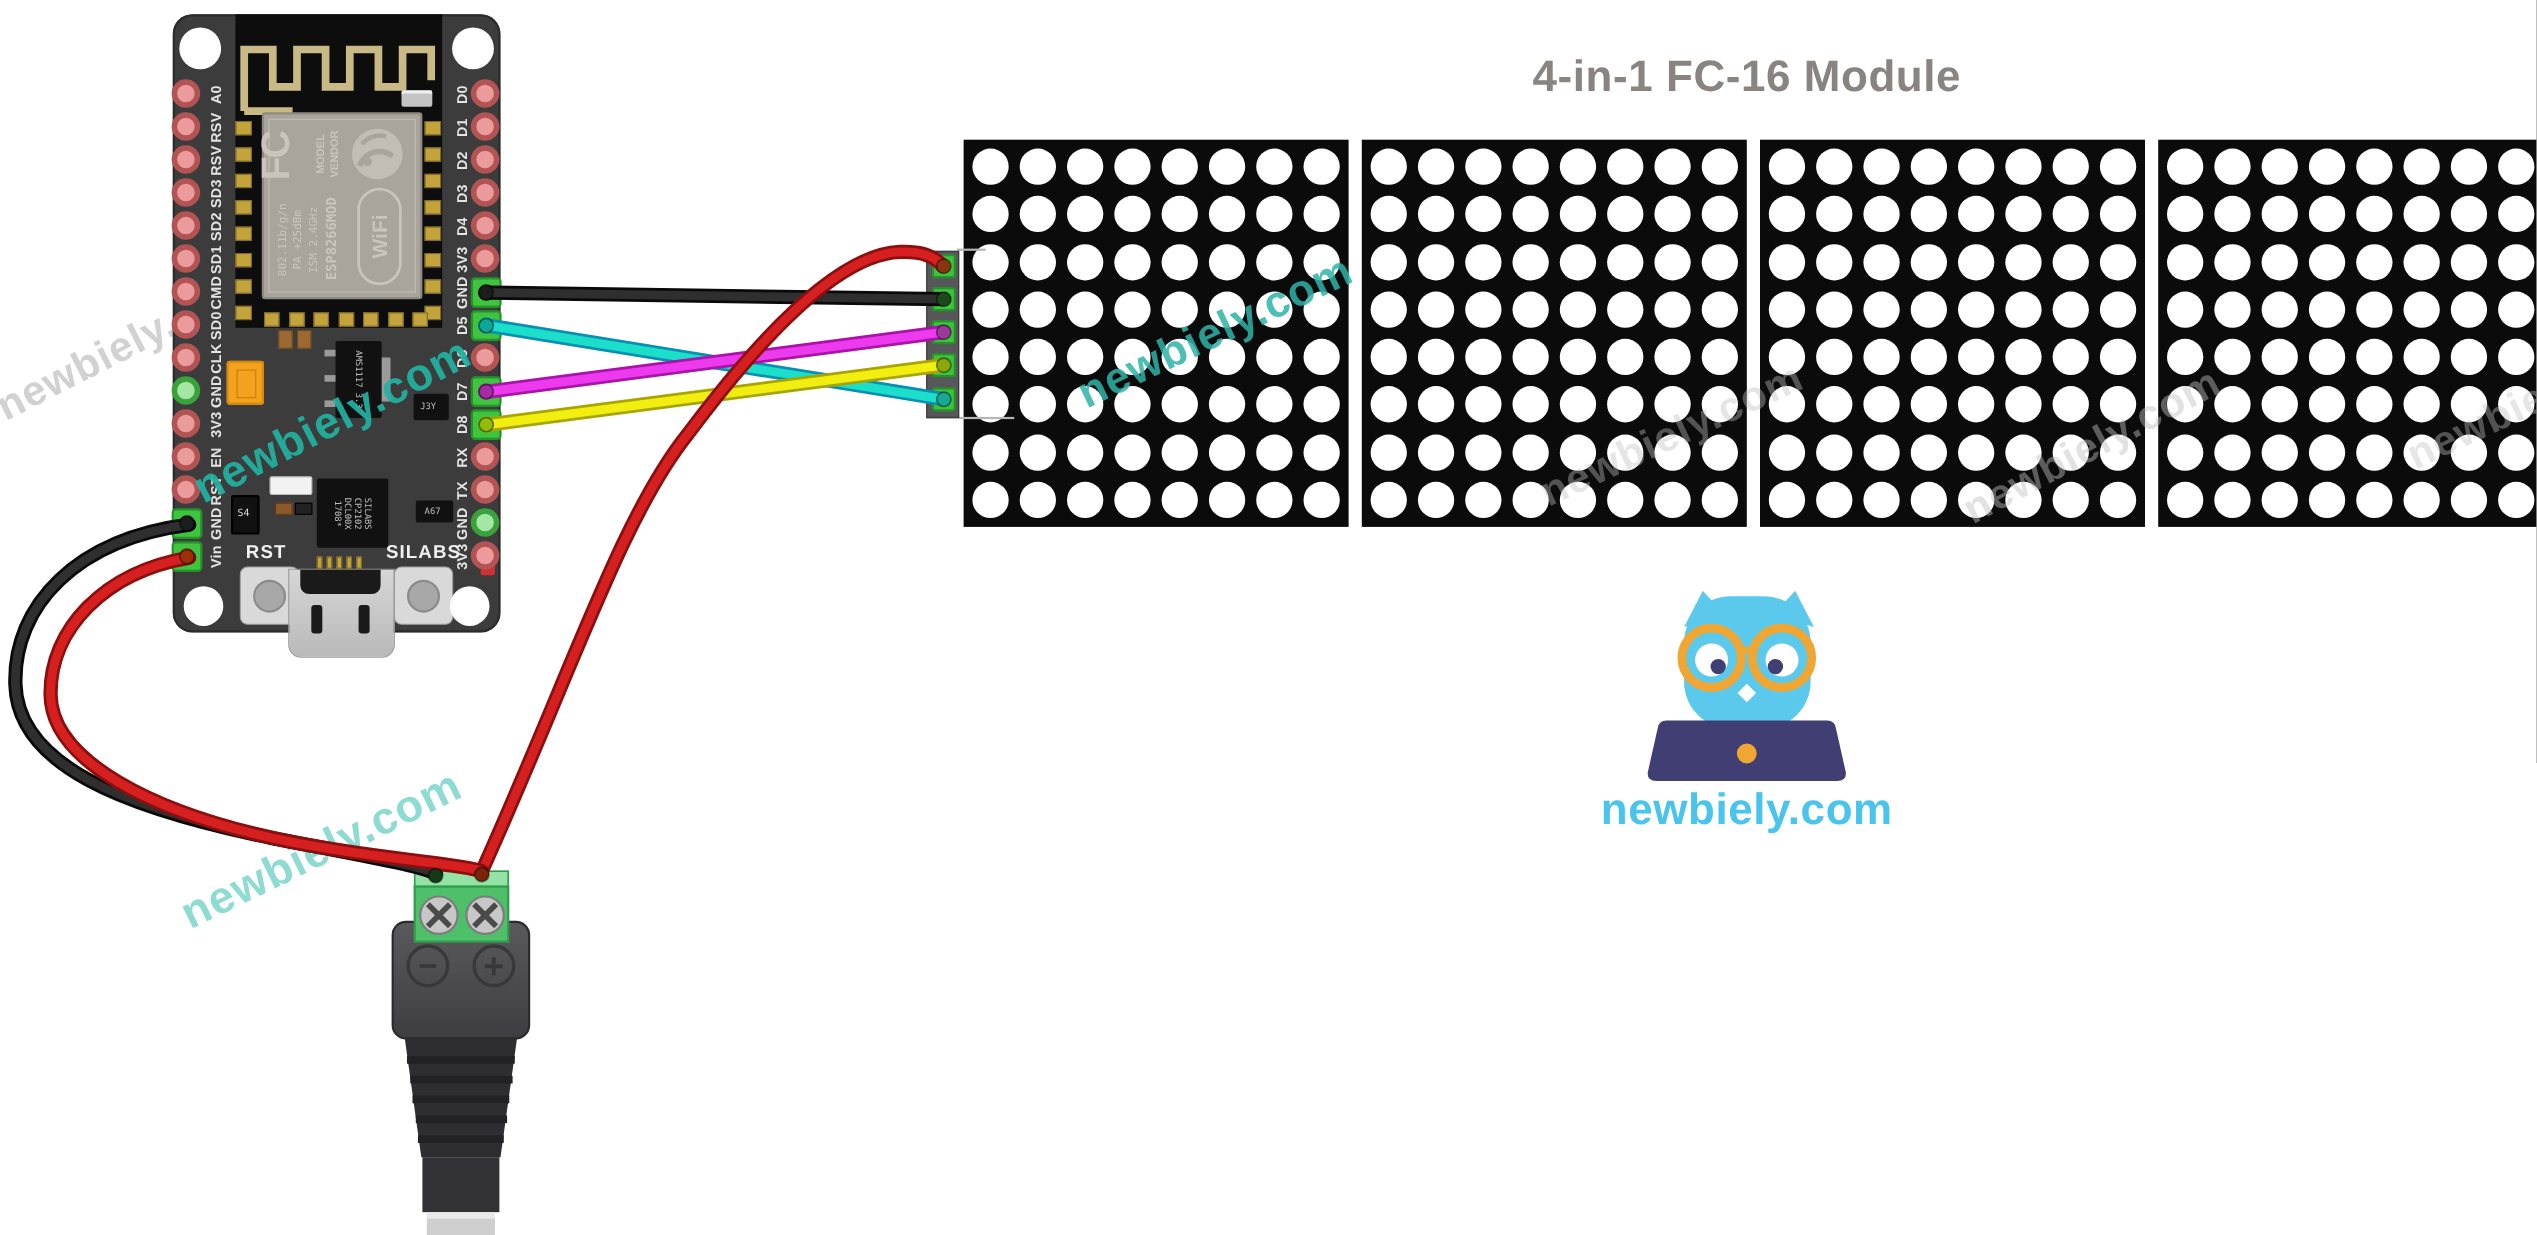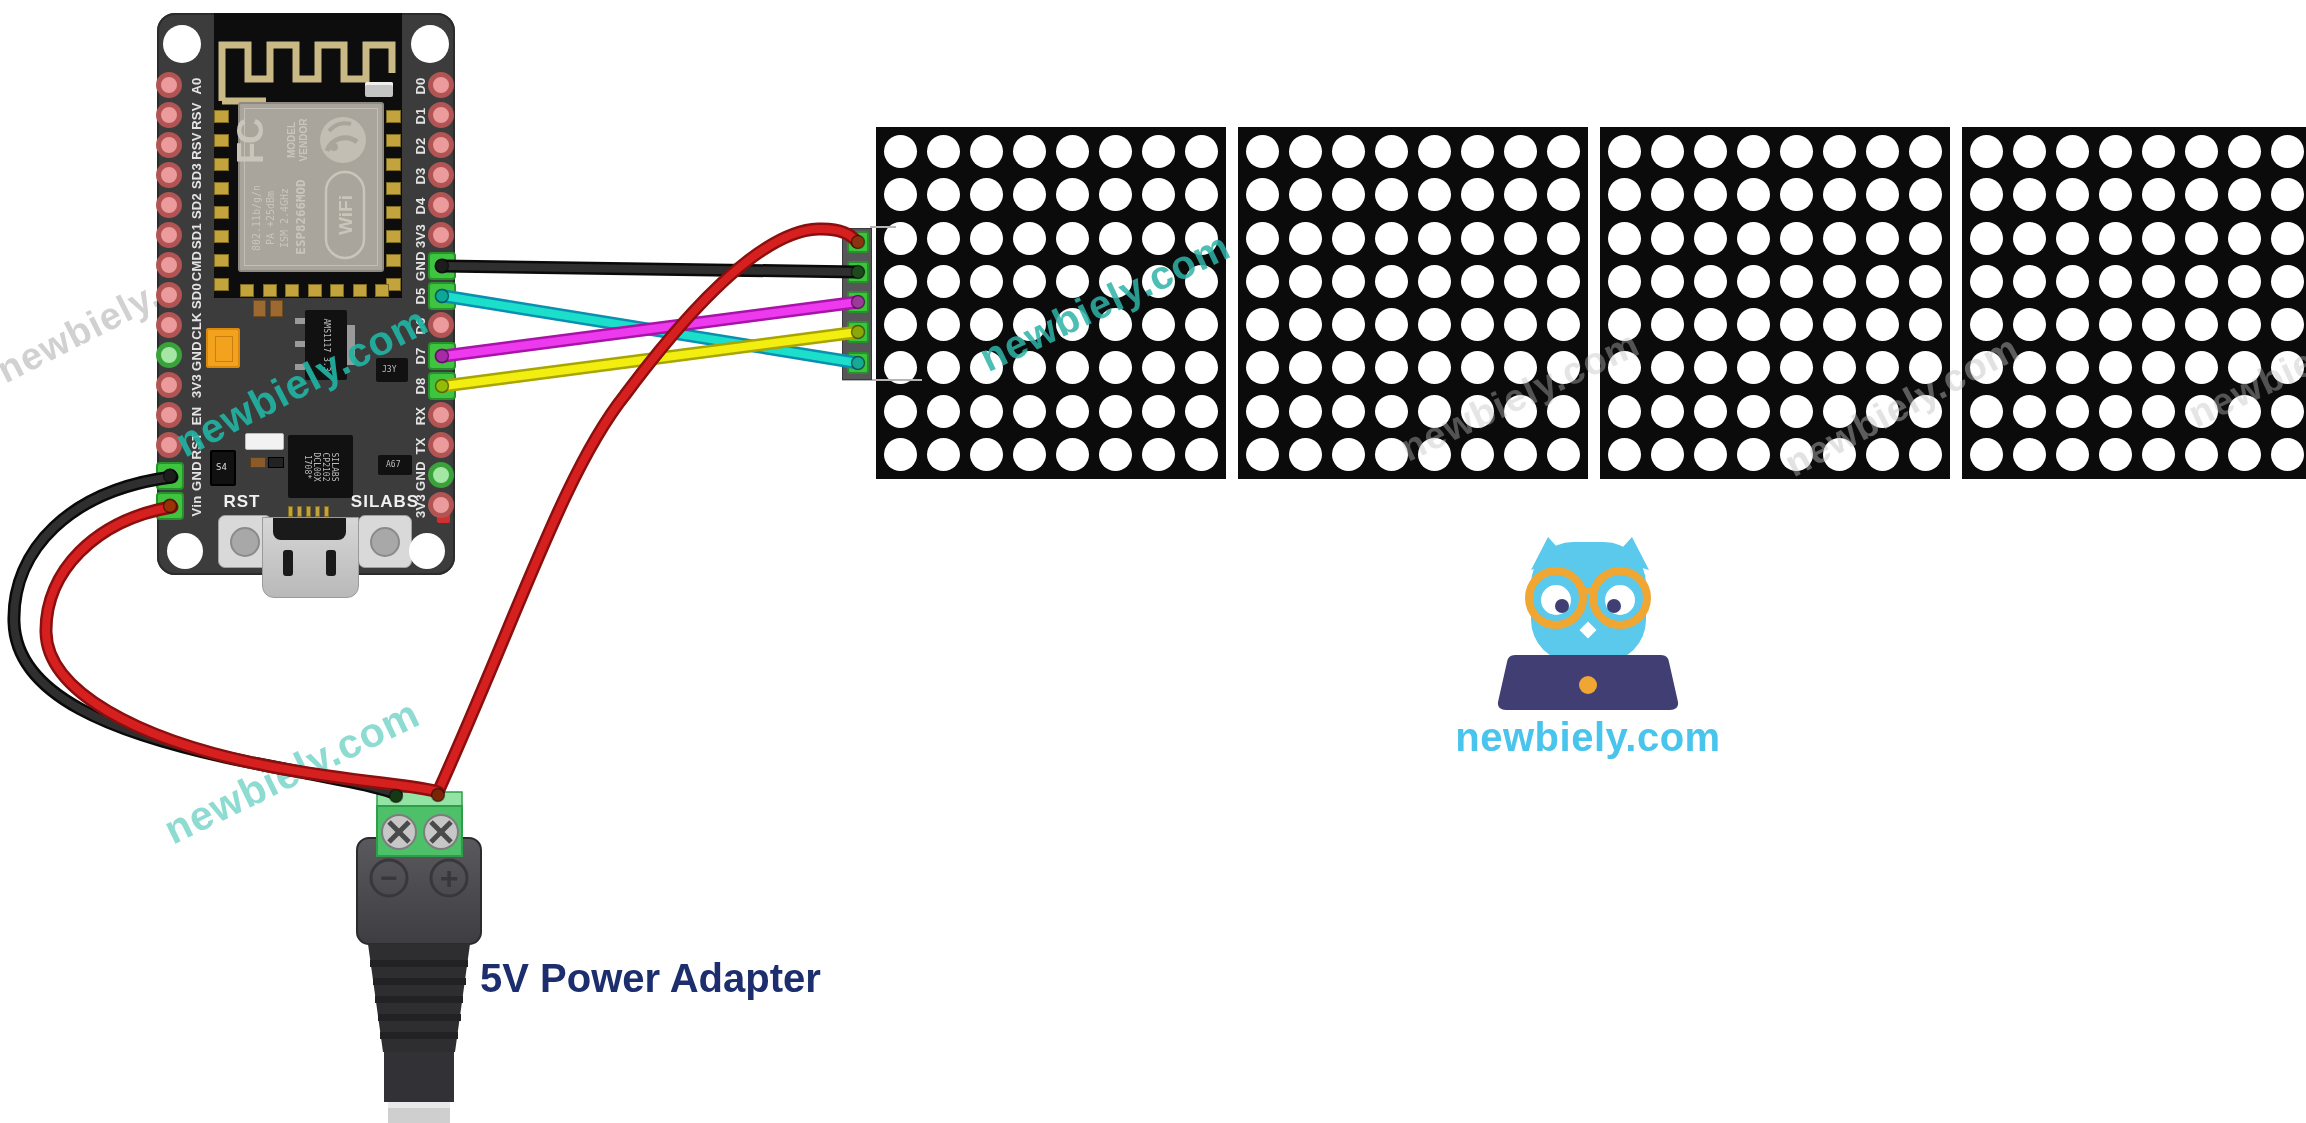--- a/index.html
+++ b/index.html
@@ -525,20 +525,21 @@
   <div class="hline" style="left:842px;top:379px;width:80px;"></div>
   <div id="mod-header"></div>
   <div id="mod-header-pads">
       <div class="hpad" style="left: 847px; top: 231px;"></div>
       <div class="hpad" style="left: 847px; top: 261px;"></div>
       <div class="hpad" style="left: 847px; top: 291px;"></div>
       <div class="hpad" style="left: 847px; top: 321px;"></div>
       <div class="hpad" style="left: 847px; top: 352px;"></div>
     </div>
 
+  <div id="title">4-in-1 FC-16 Module</div>
 
   <svg style="left:1480px;top:525px;" width="220" height="200">
     <g>
       <path d="M 51,45 L 68,12 L 88,34 Z" fill="var(--owl-body,#5bc9eb)"></path>
       <path d="M 132,34 L 152,12 L 169,45 Z" fill="var(--owl-body,#5bc9eb)"></path>
       <rect x="51" y="17" width="115" height="120" rx="42" fill="var(--owl-body,#5bc9eb)"></rect>
       <circle cx="76" cy="73" r="27" fill="var(--owl-body,#5bc9eb)" stroke="var(--owl-accent,#f0a632)" stroke-width="8"></circle>
       <circle cx="140" cy="73" r="27" fill="var(--owl-body,#5bc9eb)" stroke="var(--owl-accent,#f0a632)" stroke-width="8"></circle>
       <line x1="103" y1="66" x2="113" y2="66" stroke="var(--owl-accent,#f0a632)" stroke-width="6"></line>
       <circle cx="76" cy="75" r="15" fill="#ffffff"></circle>
@@ -580,21 +581,20 @@
     <rect x="30" y="180" width="98" height="7" fill="#222225"></rect>
     <rect x="33" y="198" width="93" height="7" fill="#222225"></rect>
     <rect x="35" y="216" width="88" height="7" fill="#222225"></rect>
     <rect x="38" y="234" width="83" height="7" fill="#222225"></rect>
     <rect x="40" y="252" width="78" height="7" fill="#222225"></rect>
     <rect x="44" y="272" width="70" height="50" fill="#323236"></rect>
     <rect x="48" y="322" width="62" height="21" fill="#cfcfcf"></rect>
     <rect x="48" y="322" width="62" height="6" fill="#e9e9e9"></rect>
   </svg>
 
-  <div id="power-label">5V Power Adapter</div>
 
   <div id="wm-front">
       <div class="wm" style="left: 302px; top: 382px; color: rgb(33, 179, 162); opacity: 0.92; font-size: 41px; transform: translate(-50%, -50%) rotate(-27.5deg);">newbiely.com</div>
       <div class="wm" style="left: 292px; top: 772px; color: rgb(82, 200, 186); opacity: 0.65; font-size: 41px; transform: translate(-50%, -50%) rotate(-26deg);">newbiely.com</div>
       <div class="wm" style="left: 1105px; top: 302px; color: rgb(47, 179, 168); opacity: 0.85; font-size: 40px; transform: translate(-50%, -50%) rotate(-25.5deg);">newbiely.com</div>
       <div class="wm" style="left: 1520px; top: 396px; color: rgb(192, 192, 192); opacity: 0.4; font-size: 38px; transform: translate(-50%, -50%) rotate(-25deg);">newbiely.com</div>
       <div class="wm" style="left: 1902px; top: 406px; color: rgb(192, 192, 192); opacity: 0.45; font-size: 38px; transform: translate(-50%, -50%) rotate(-28deg);">newbiely.com</div>
       <div class="wm" style="left: 2308px; top: 362px; color: rgb(192, 192, 192); opacity: 0.4; font-size: 38px; transform: translate(-50%, -50%) rotate(-25deg);">newbiely.com</div>
     </div>
 

